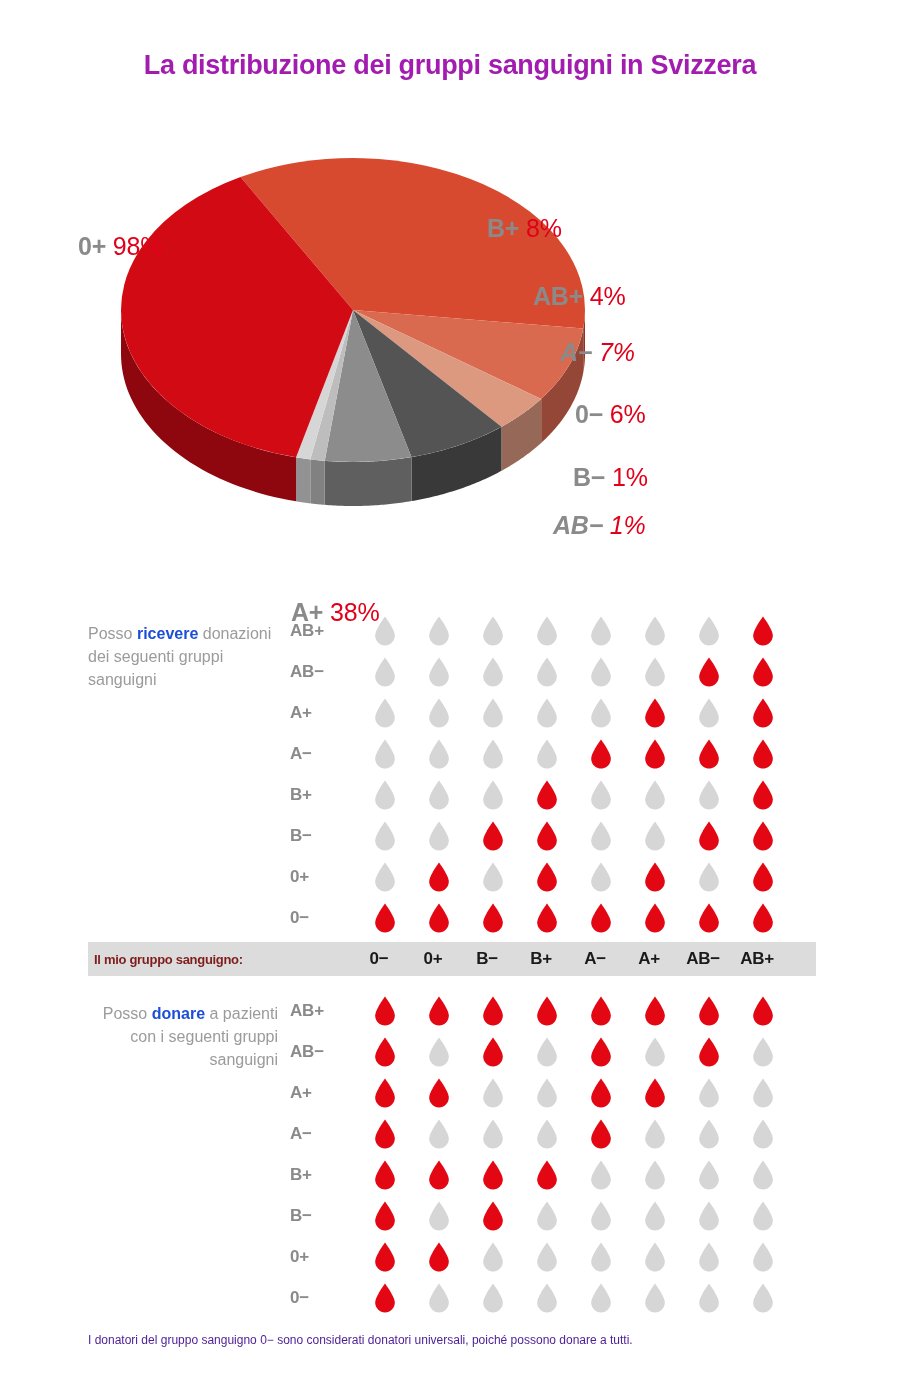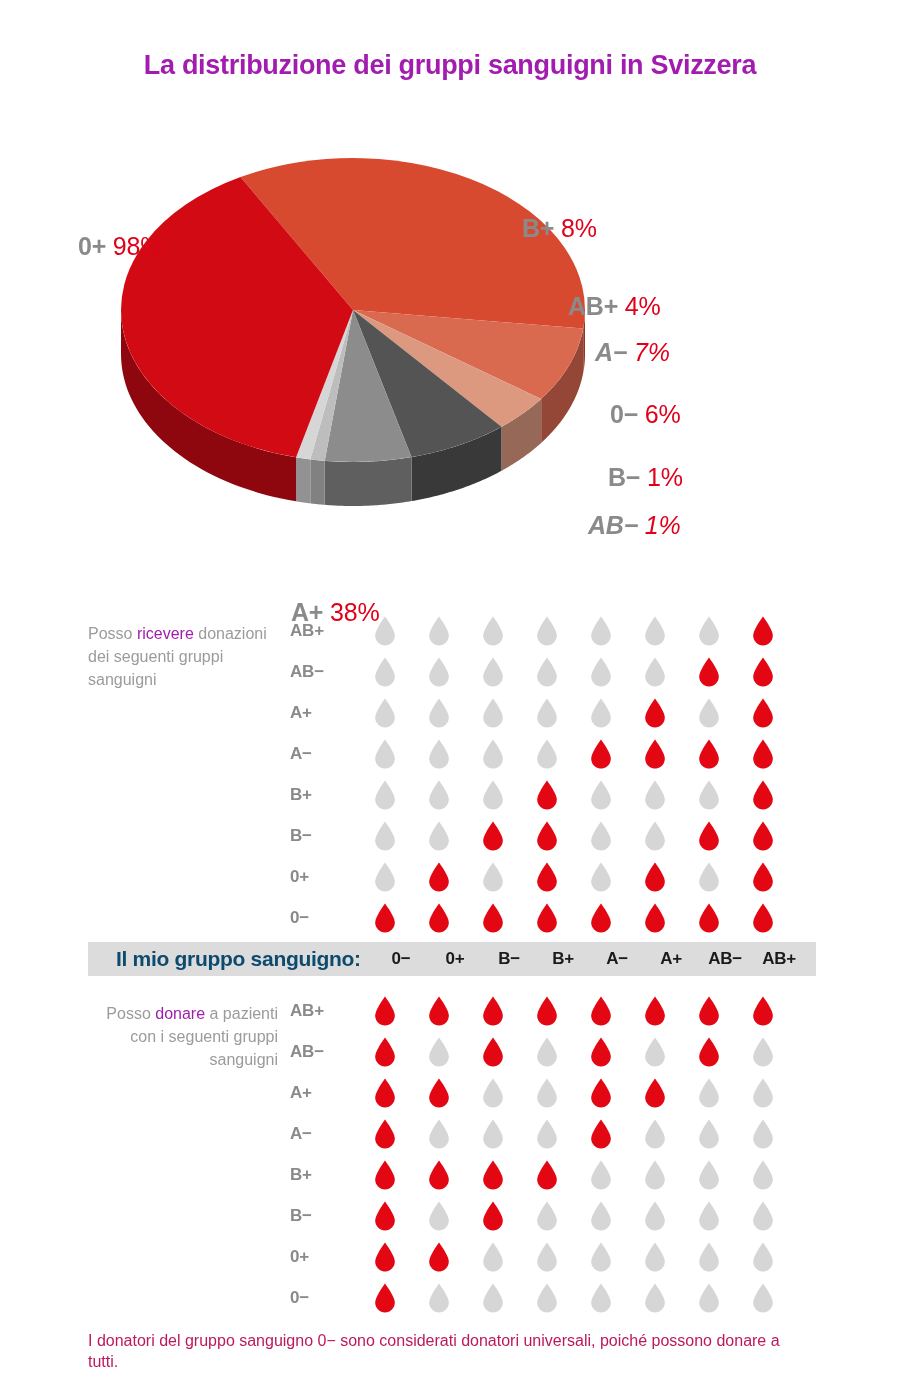--- a/index.html
+++ b/index.html
@@ -50,25 +50,25 @@
     white-space: nowrap;
     font-size: 25px;
     font-weight: bold;
     color: #8a8a8a;
     letter-spacing: -0.2px;
   }
   .pie-label .pct {
     color: #e1001a;
     font-weight: normal;
   }
-  .pie-label.lbl-right { text-align: left; margin-left: 35px; }
+  .pie-label.lbl-right { text-align: left; }
 
   #label-0plus  { left: 78px;  top: 132px; }
   #label-Bplus  { left: 487px; top: 114px; }
-  #label-ABplus { left: 533px; top: 192px; }
+  #label-ABplus { left: 533px; top: 182px; }
   #label-Aminus { left: 560px; top: 238px; font-style: italic; }
   #label-0minus { left: 575px; top: 300px; }
   #label-Bminus { left: 573px; top: 363px; }
   #label-ABminus{ left: 553px; top: 411px; font-style: italic; }
   #label-Aplus  { left: 291px; top: 498px; }
 
   
   #matrix-section {
     position: absolute;
     top: 600px;
@@ -77,22 +77,22 @@
   }
   .side-note {
     position: absolute;
     left: 88px;
     width: 190px;
     font-size: 16px;
     line-height: 23px;
     color: #9b9b9b;
   }
   .side-note b {
-    color: #a21caf;
-    font-weight: normal;
+    color: #1d4ed8;
+    font-weight: bold;
   }
   #note-receive { top: 22px; }
   #note-donate  { top: 402px; text-align: right; }
 
   .grid-block {
     position: absolute;
     left: 290px;
     width: 540px;
   }
   #grid-receive { top: 10px; }
@@ -132,24 +132,24 @@
     position: absolute;
     left: 88px;
     top: 342px;
     width: 728px;
     height: 34px;
     background: #dcdcdc;
     display: flex;
     align-items: center;
   }
   #bar-title {
-    font-size: 21px;
+    font-size: 13px;
     font-weight: bold;
-    color: #0c4a6e;
-    padding-left: 28px;
+    color: #7f1d1d;
+    padding-left: 6px;
     width: 258px;
     flex: none;
     letter-spacing: -0.3px;
   }
   #bar-cols {
     display: flex;
     flex: none;
   }
   .bar-col {
     width: 54px;
@@ -159,23 +159,23 @@
     color: #1a1a1a;
     letter-spacing: -0.3px;
   }
 
   
   #footnote {
     position: absolute;
     left: 88px;
     top: 1330px;
     width: 700px;
-    font-size: 16px;
+    font-size: 12px;
     line-height: 21px;
-    color: #be185d;
+    color: #4c1d95;
   }
 </style>
 </head>
 <body>
 
 <div id="chart-title">La distribuzione dei gruppi sanguigni in Svizzera</div>
 
 <div id="pie-section">
 
   <div id="pie-wrap">

